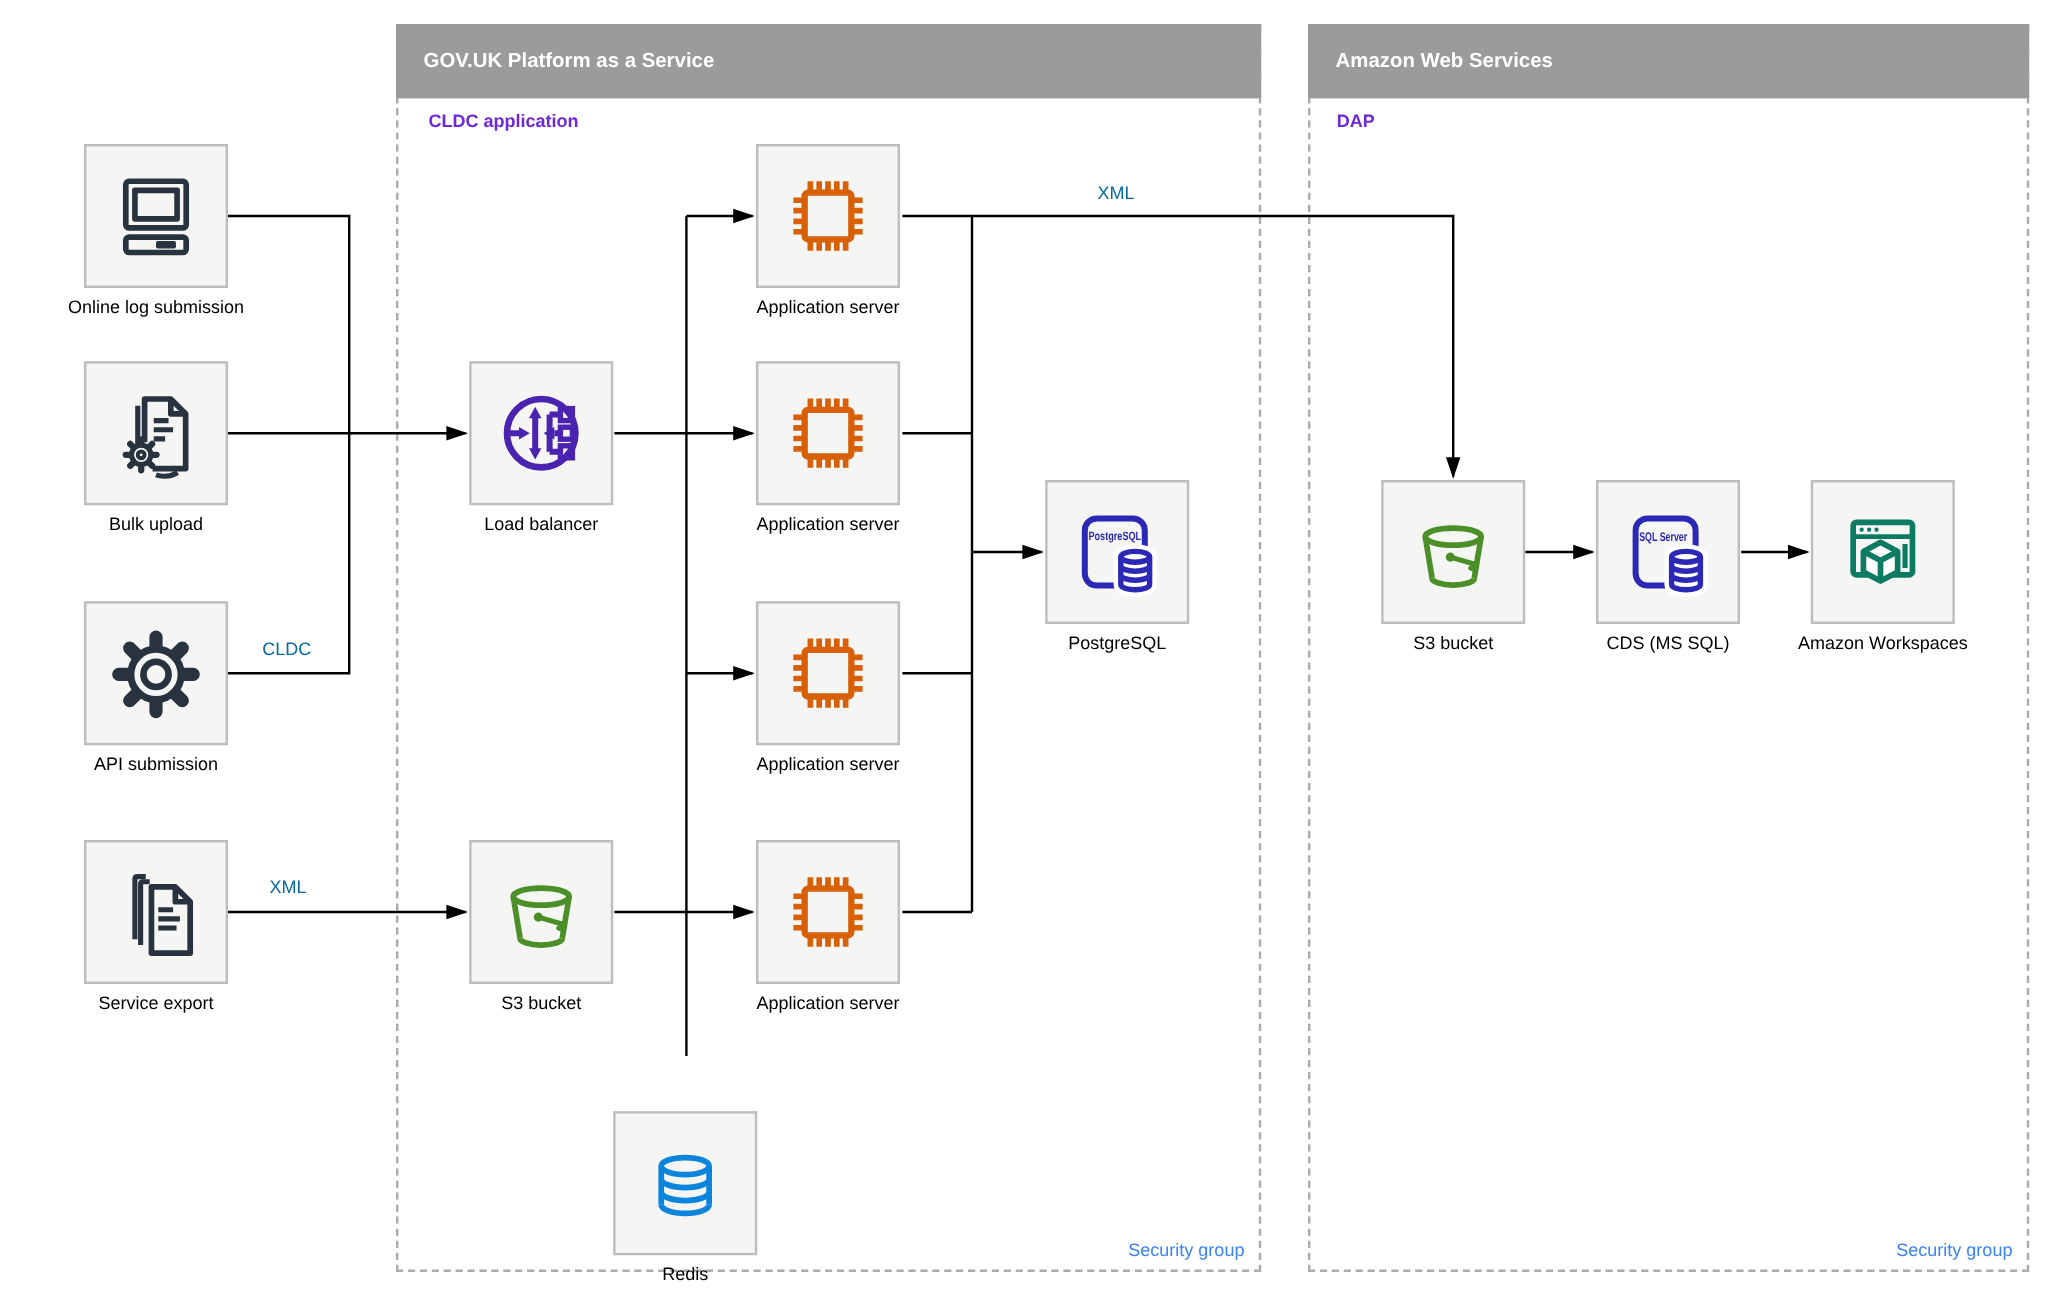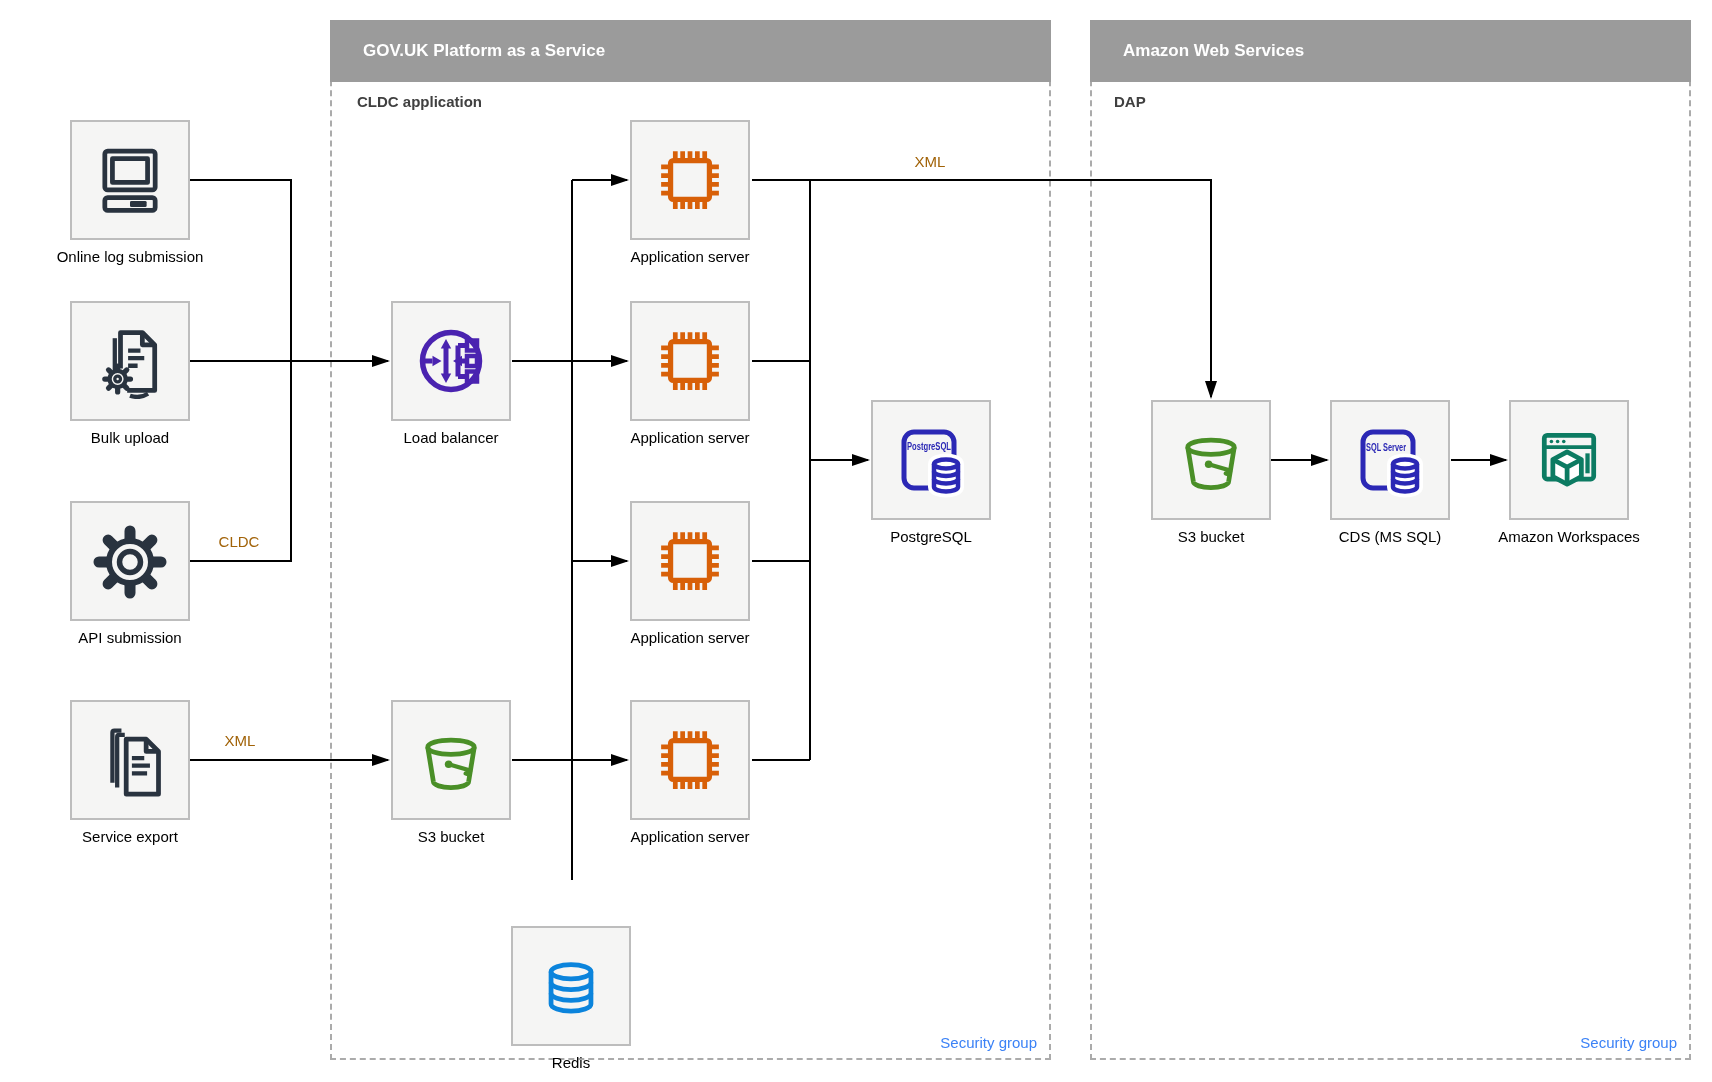--- a/index.html
+++ b/index.html
@@ -1,33 +1,33 @@
 <!DOCTYPE html>
 <html><head>
 <meta charset="utf-8">
 <style>
   html,body{margin:0;padding:0;background:#fff;}
   body{font-family:"Liberation Sans",sans-serif;}
   #canvas{position:relative;width:1712px;height:1082px;background:#fff;overflow:hidden;}
 
   .container{position:absolute;border:2px dashed #ababab;box-sizing:border-box;z-index:0;}
   .chdr{position:absolute;top:-2px;left:-2px;width:calc(100% + 4px);height:62px;background:#9b9b9b;
-        color:#fff;font-weight:bold;font-size:17px;line-height:62px;padding-left:33px;box-sizing:border-box;}
-  .sublabel{position:absolute;top:71px;left:24px;font-weight:bold;font-size:15px;color:#404040;}
+        color:#fff;font-weight:bold;font-size:17px;line-height:62px;padding-left:23px;box-sizing:border-box;}
+  .sublabel{position:absolute;top:71px;left:24px;font-weight:bold;font-size:15px;color:#6d28d9;}
   .security{position:absolute;bottom:7px;right:12px;font-size:15px;color:#3b82f6;}
 
   #wires{position:absolute;left:0;top:0;z-index:1;pointer-events:none;}
 
   .node{position:absolute;width:120px;height:96px;z-index:2;}
   .nbox{width:120px;height:120px;background:#f5f5f4;border:2px solid #bdbdbd;box-sizing:border-box;
         display:flex;align-items:center;justify-content:center;}
   .nlabel{position:absolute;top:128px;left:50%;transform:translateX(-50%);
           white-space:nowrap;font-size:15px;color:#000;}
 
-  .elabel{position:absolute;transform:translate(-50%,-50%);font-size:15px;color:#a16207;z-index:3;white-space:nowrap;}
+  .elabel{position:absolute;transform:translate(-50%,-50%);font-size:15px;color:#0369a1;z-index:3;white-space:nowrap;}
 </style>
 </head>
 <body>
 
 <div id="canvas">
 
   <div class="container" style="left:330px;top:20px;width:721px;height:1040px;">
     <div class="chdr">GOV.UK Platform as a Service</div>
     <div class="sublabel" style="left:25px;">CLDC application</div>
     <div class="security">Security group</div>

